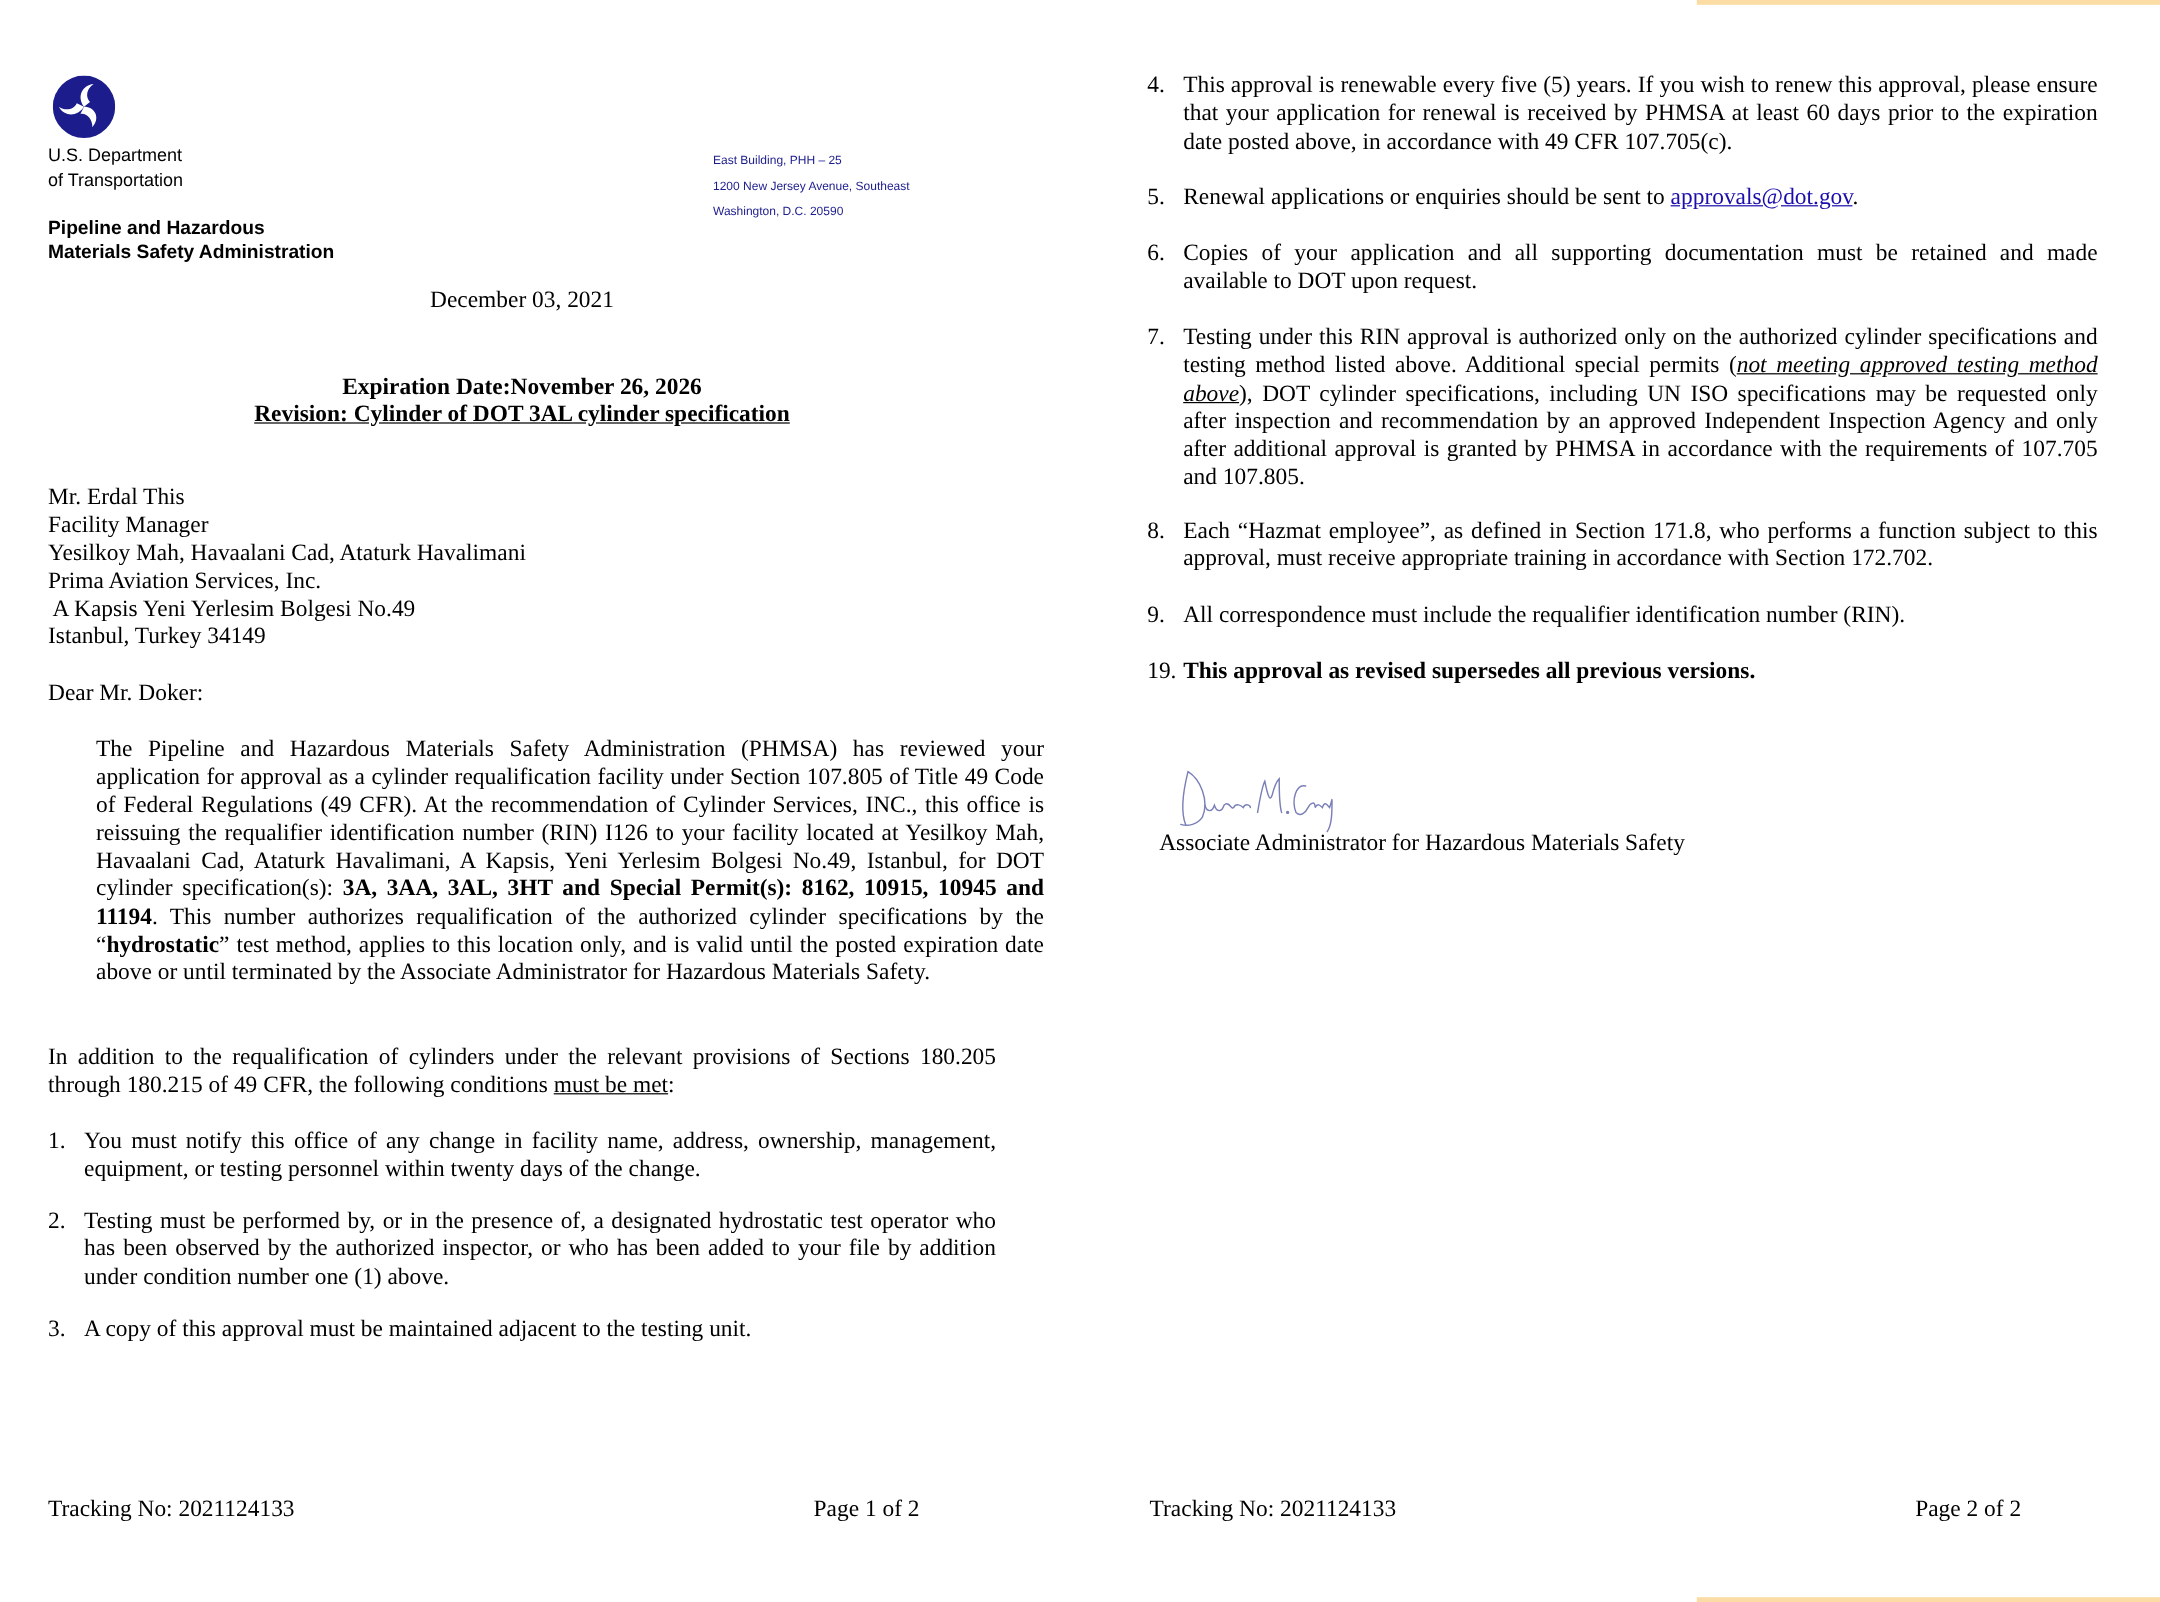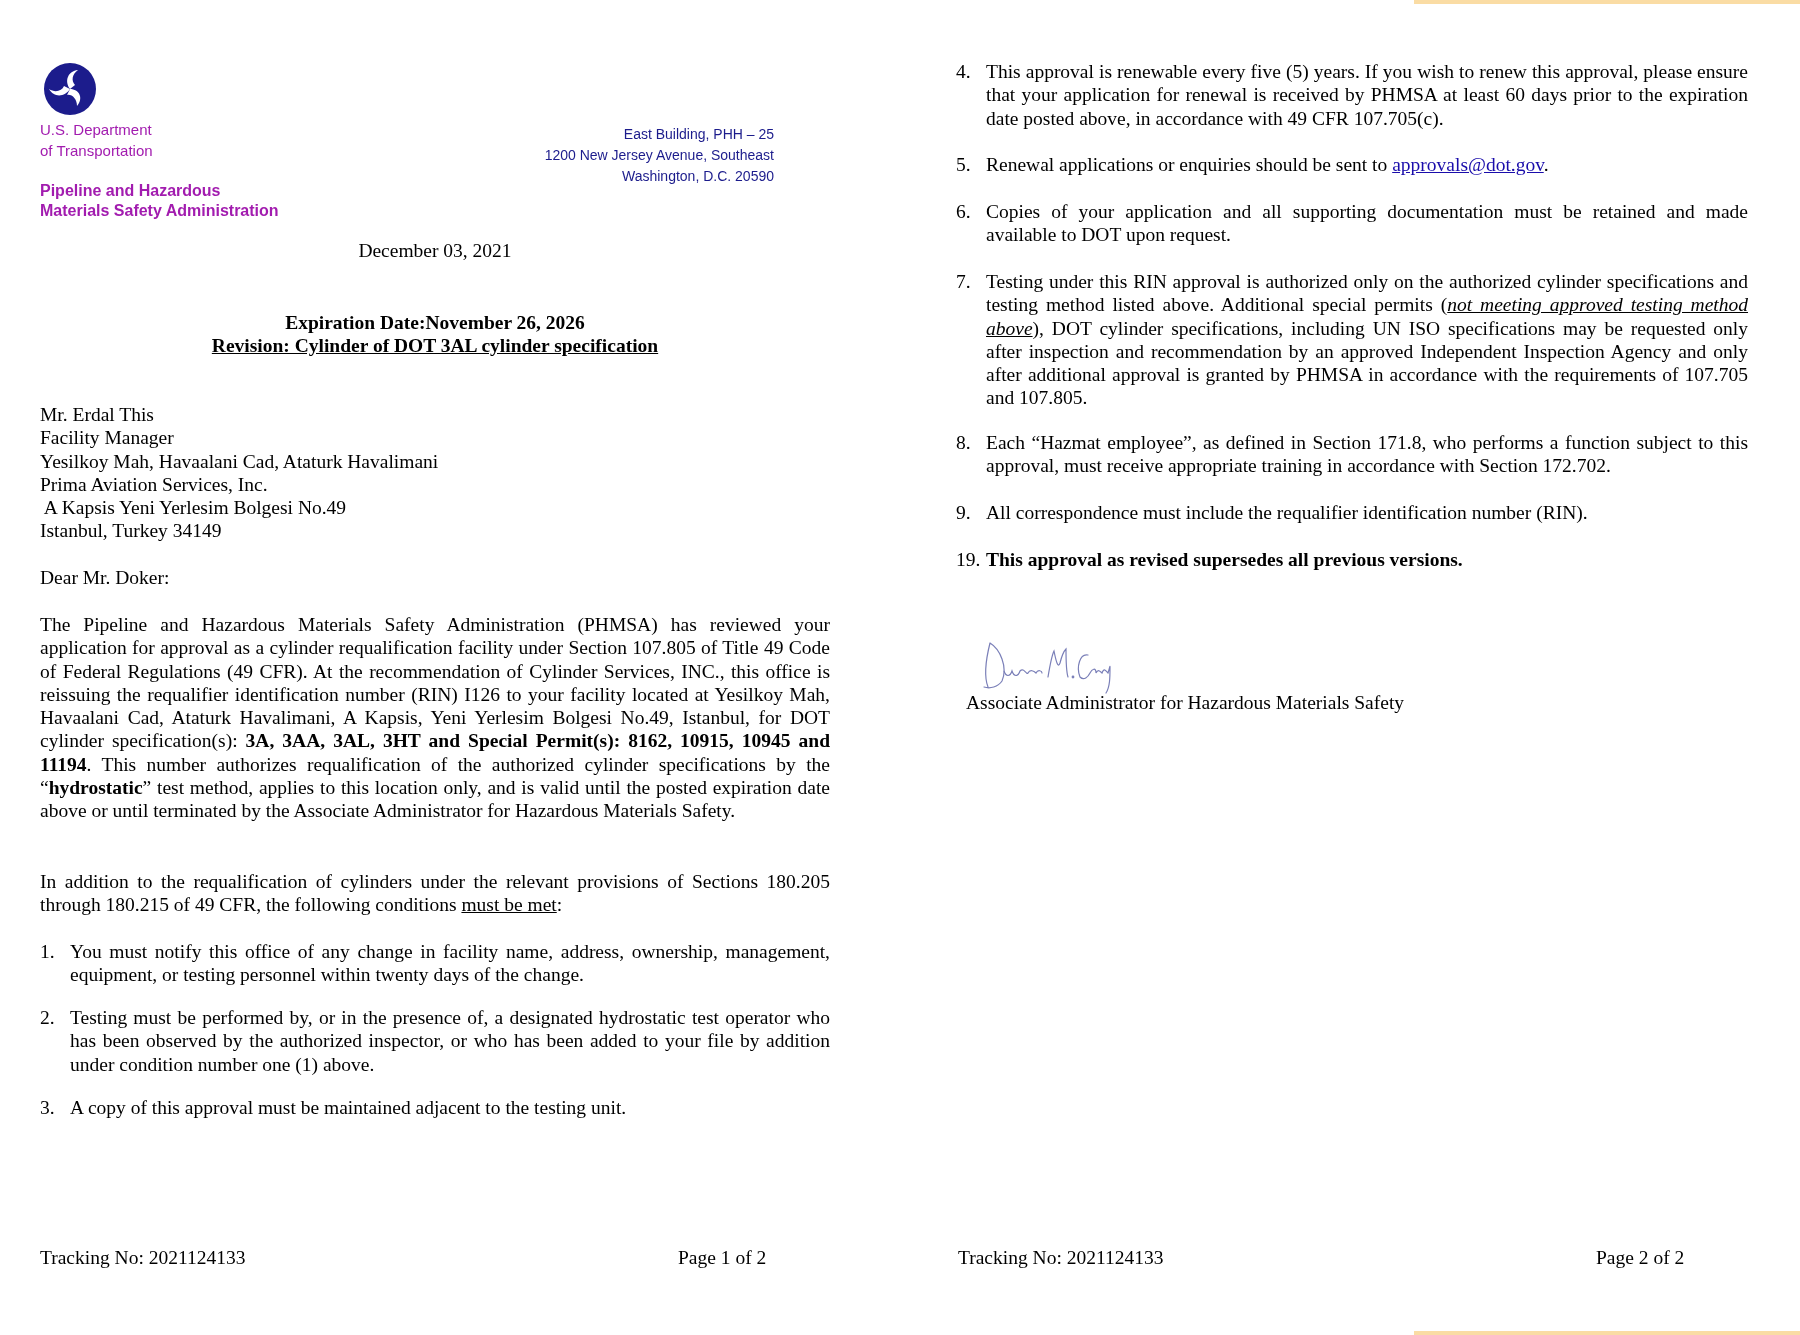--- a/index.html
+++ b/index.html
@@ -10,37 +10,37 @@
   }
   .accent-bar { position: absolute; left: 1414px; width: 386px; height: 4px; background: #fadca4; }
   .accent-top { top: 0; }
   .accent-bottom { top: 1331px; }
 
   .page { position: absolute; top: 0; height: 1335px; }
   .page-1 { left: 0; width: 880px; }
   .page-2 { left: 880px; width: 920px; }
 
   .logo { position: absolute; left: 44px; top: 63px; width: 52px; height: 52px; }
-  .agency { position: absolute; left: 40px; font-family: "Liberation Sans", "DejaVu Sans", sans-serif; color: #a21caf; }
+  .agency { position: absolute; left: 40px; font-family: "Liberation Sans", "DejaVu Sans", sans-serif; color: #000000; }
   .agency-dept { top: 120px; font-size: 15px; line-height: 20.5px; }
   .agency-admin { top: 181px; font-size: 16px; line-height: 20px; font-weight: bold; }
-  .address { position: absolute; right: 106px; top: 124px; text-align: right;
-    font-family: "Liberation Sans", "DejaVu Sans", sans-serif; color: #1c1c8c; font-size: 14px; line-height: 21px; }
+  .address { position: absolute; right: 122px; top: 124px; 
+    font-family: "Liberation Sans", "DejaVu Sans", sans-serif; color: #1c1c8c; font-size: 10px; line-height: 21px; }
 
   .t { font-size: 19.5px; line-height: 23.3px; }
   .center { position: absolute; text-align: center; }
   .date { left: 0; width: 870px; top: 239px; }
   .exp { left: 0; width: 870px; top: 311px; font-weight: bold; }
   .rev { left: 0; width: 870px; top: 334px; font-weight: bold; text-decoration: underline; }
 
   .block { position: absolute; left: 40px; width: 790px; }
   .recipient { top: 403px; }
   .salutation { top: 566px; }
   .para { text-align: justify; }
-  .p1 { top: 613px; }
+  .p1 { top: 613px; margin-left: 40px; }
   .p2 { top: 870px; }
   .u { text-decoration: underline; }
   .b { font-weight: bold; }
 
   .cond { position: absolute; display: flex; }
   .cond .num { width: 30px; flex: 0 0 30px; }
   .cond .txt { flex: 1; text-align: justify; }
   .c1 { left: 40px; width: 790px; top: 940px; }
   .c2 { left: 40px; width: 790px; top: 1006px; }
   .c3 { left: 40px; width: 790px; top: 1096px; }

